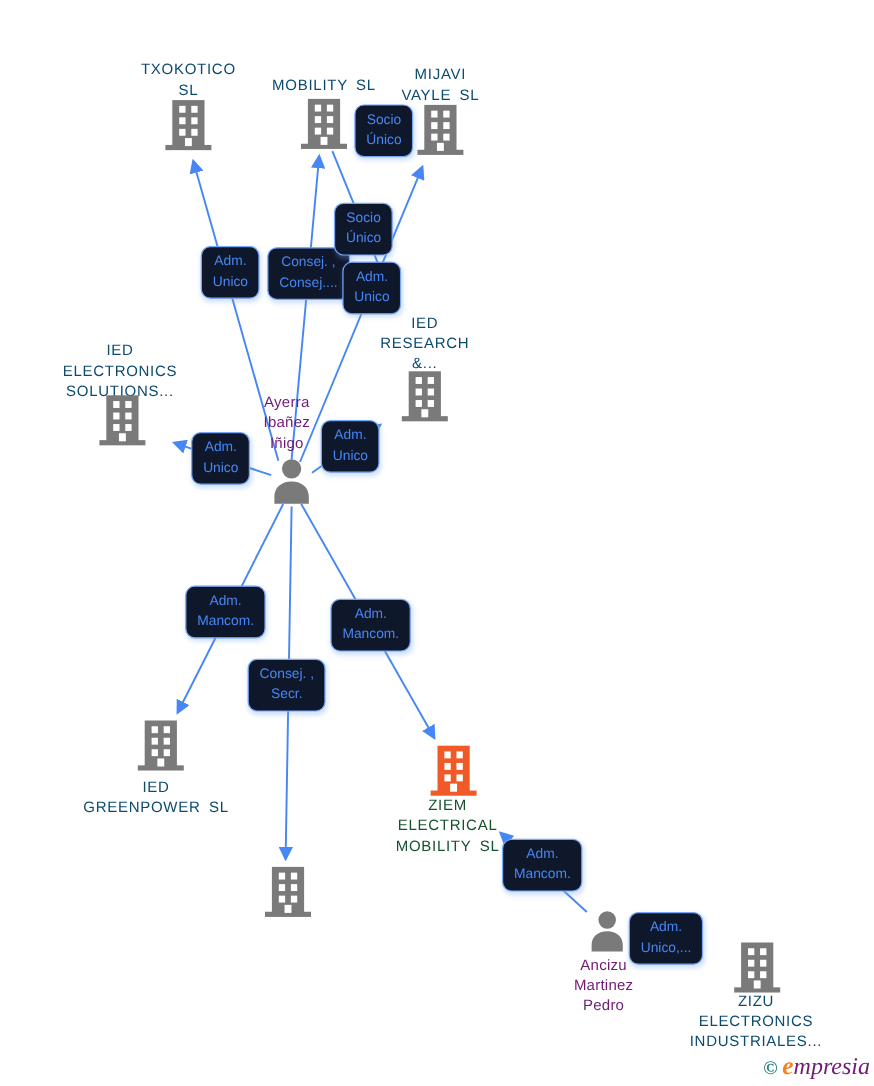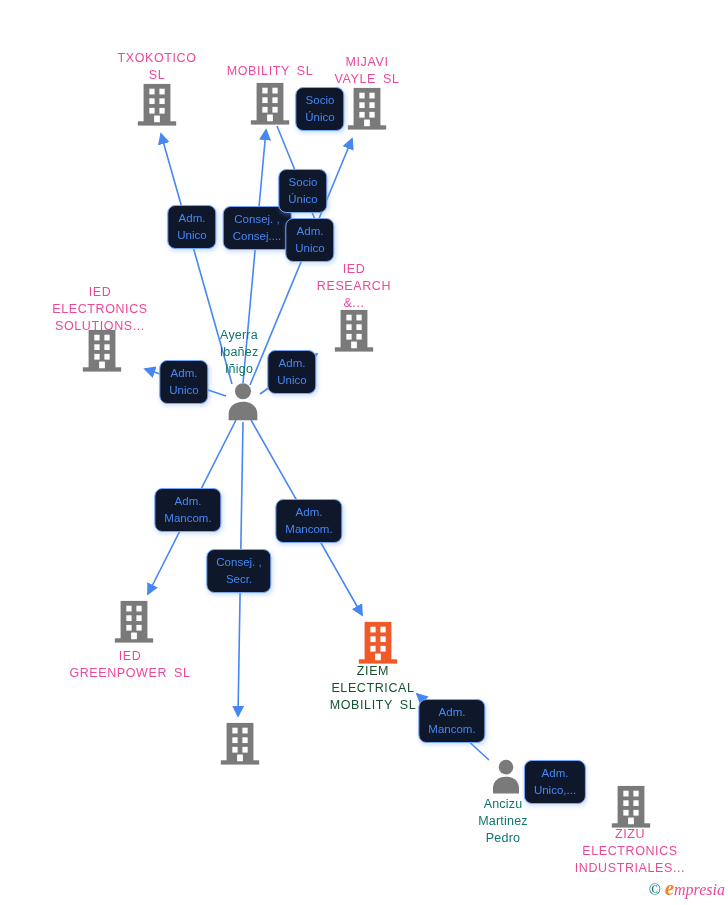--- a/index.html
+++ b/index.html
@@ -4,41 +4,41 @@
 <style>
   html,body{margin:0;padding:0;background:#ffffff;}
   #canvas{
     position:relative;width:728px;height:905px;background:#ffffff;overflow:hidden;
     font-family:"Liberation Sans", sans-serif;
   }
   svg.edges{position:absolute;left:0;top:0;width:728px;height:905px;}
   .edge-line{stroke:#4687f4;stroke-width:1.6;fill:none;}
   .node-label{
     position:absolute;transform:translateX(-50%);
-    color:#ec4899;font-size:12.5px;line-height:17px;text-align:center;
+    color:#0c4a6e;font-size:12.5px;line-height:17px;text-align:center;
     white-space:pre-line;letter-spacing:.6px;word-spacing:3px;width:130px;
   }
-  .node-label.person-name{letter-spacing:.2px;word-spacing:0;color:#0f766e;}
+  .node-label.person-name{letter-spacing:.2px;word-spacing:0;color:#701a75;}
   .node-label.highlight{color:#14532d;font-weight:bold;font-weight:normal;}
   .node-icon{position:absolute;transform:translate(-50%,-50%);color:#7a7a7a;}
   .node-icon.orange{color:#f05a28;}
   .edge-label{
     position:absolute;transform:translate(-50%,-50%);
     background:#0f172a;border:1.6px solid #79a7f7;border-radius:8px;
     color:#4687f4;font-size:11.5px;line-height:17px;text-align:center;
     padding:4px 9px;white-space:pre-line;
     box-shadow:1px 2px 4px rgba(110,160,245,.35);
   }
   .watermark{
     position:absolute;right:3px;bottom:4px;font-style:italic;
     font-family:"Liberation Serif", serif;white-space:nowrap;
   }
   .wm-symbol{color:#1b7e81;font-size:16px;font-style:normal;font-weight:bold;}
   .wm-initial{color:#f5821f;font-size:21px;font-weight:bold;}
-  .wm-rest{color:#ec4899;font-size:16px;}
+  .wm-rest{color:#701a75;font-size:20px;}
 </style>
 </head>
 <body>
 
 <div id="canvas">
 
   <svg class="edges">
     <defs>
       <marker id="arr" viewBox="0 0 10 10" refX="8.5" refY="5" markerWidth="7.5" markerHeight="7.5" orient="auto">
         <path d="M0,0 L10,5 L0,10 z" fill="#4687f4"></path>

